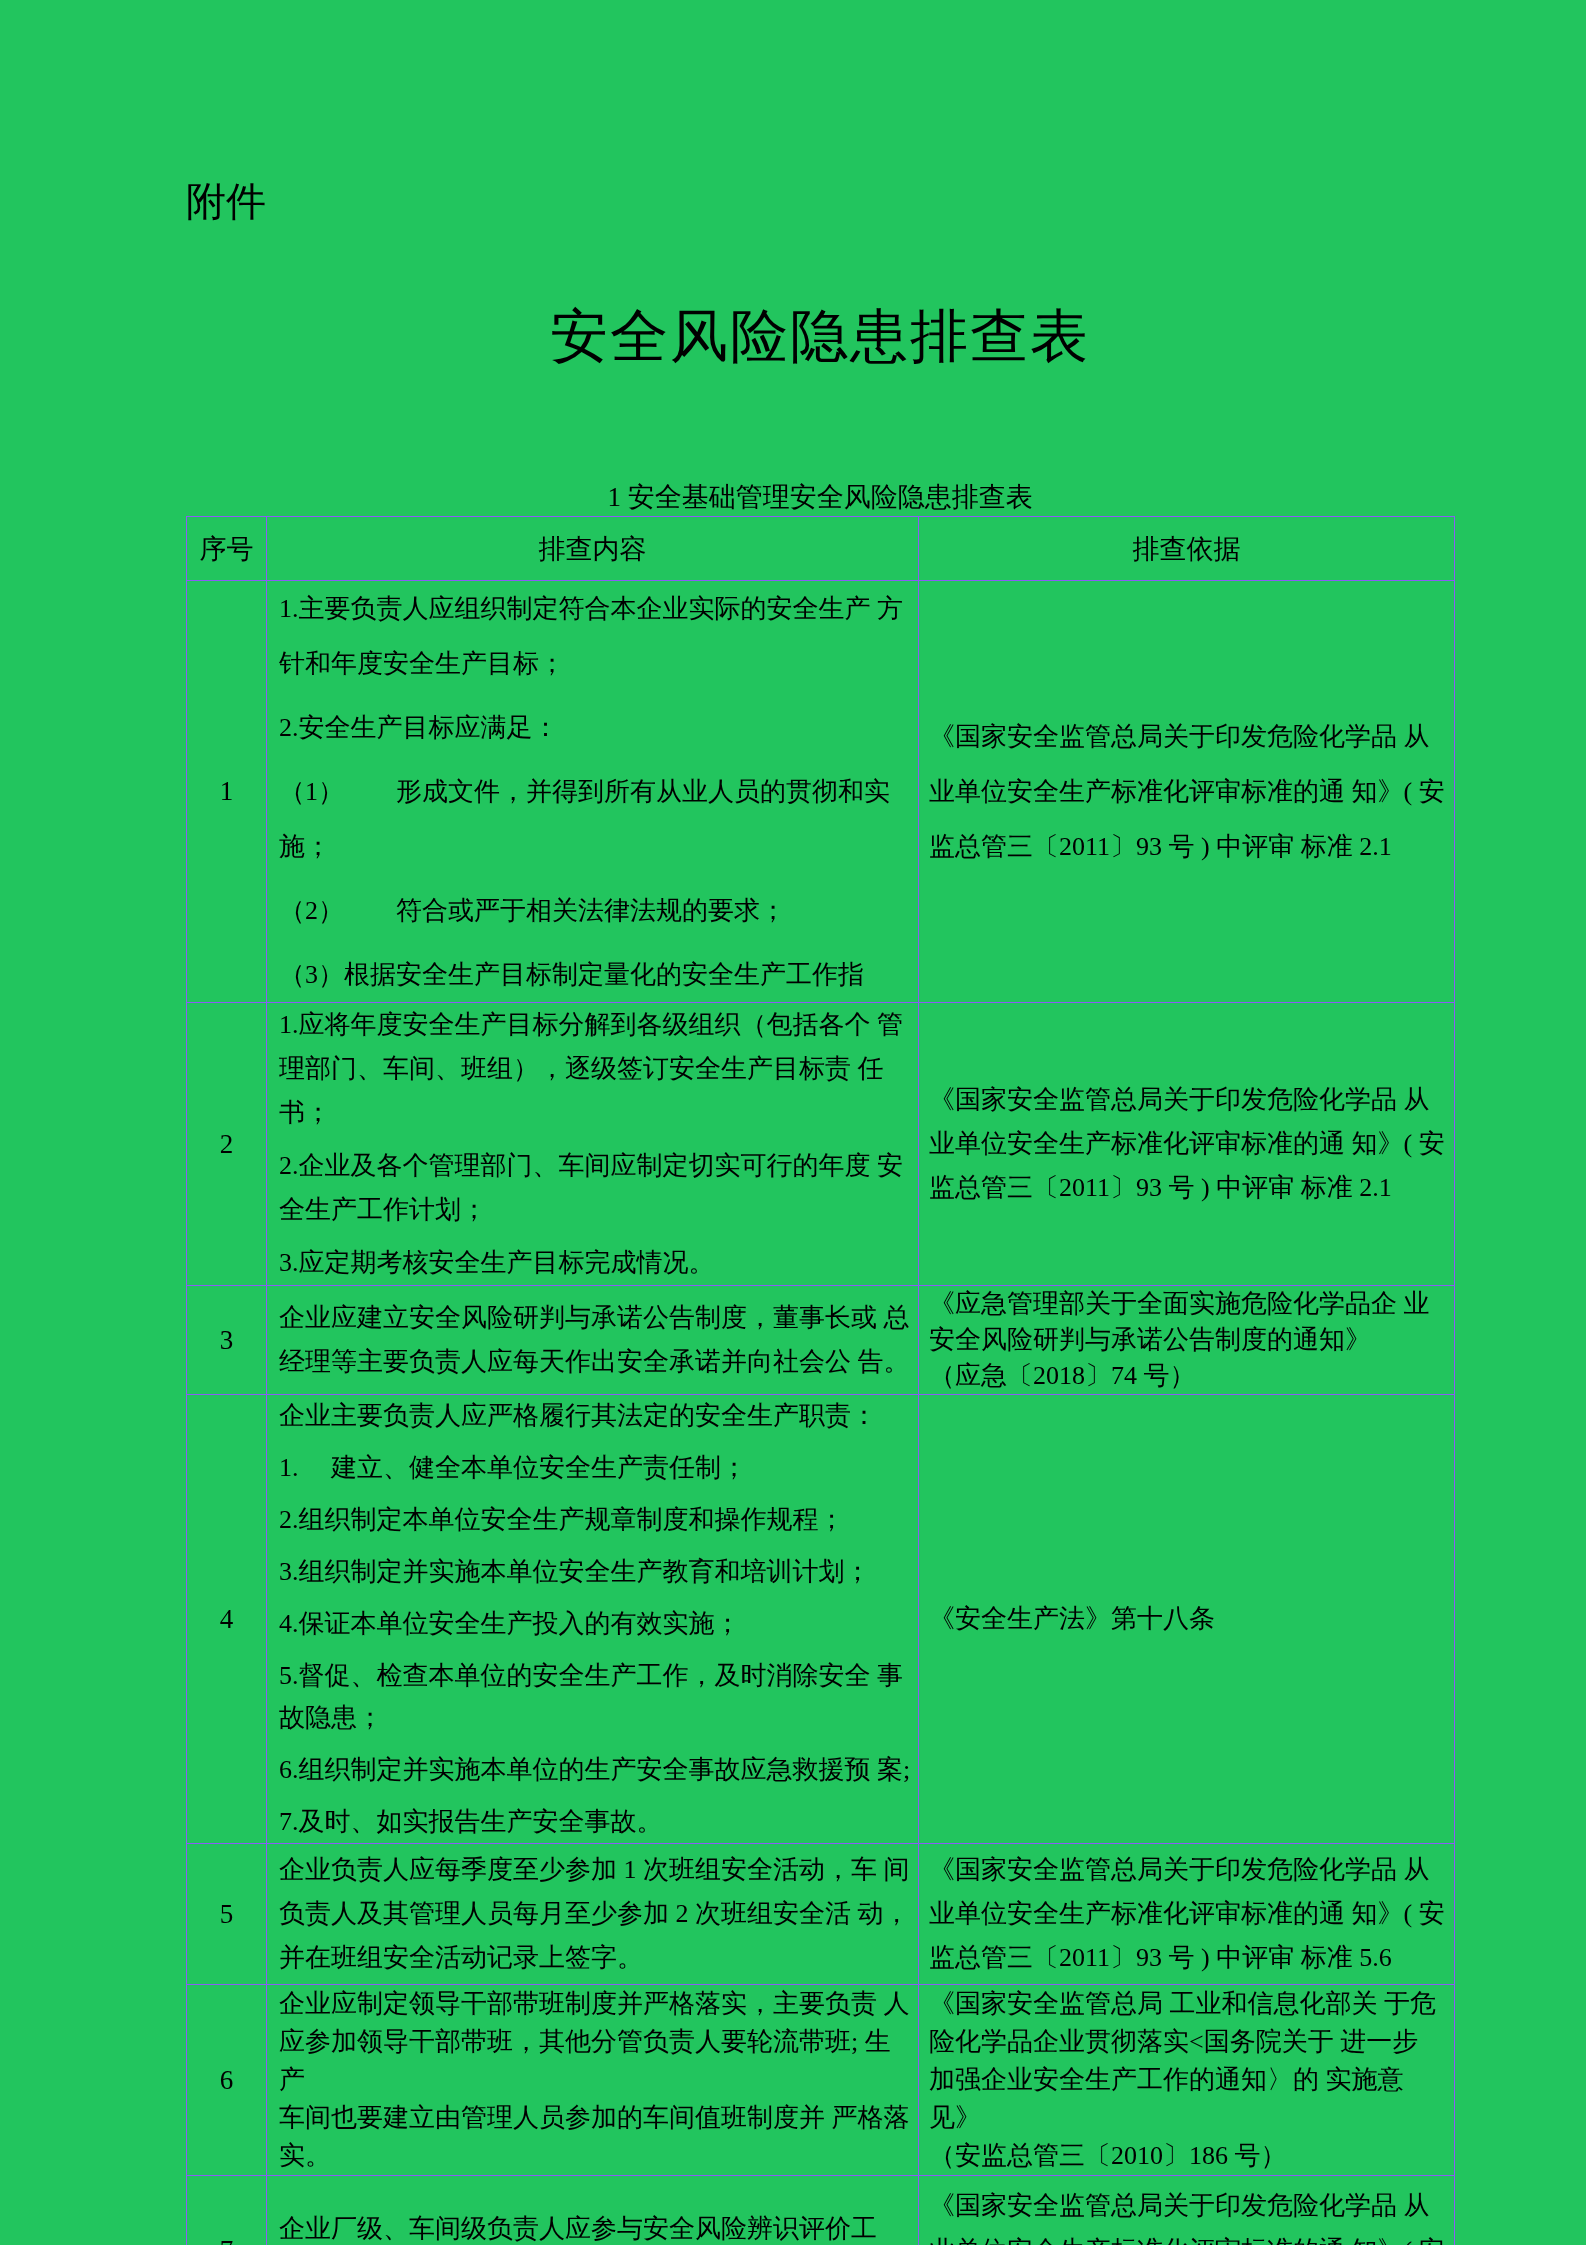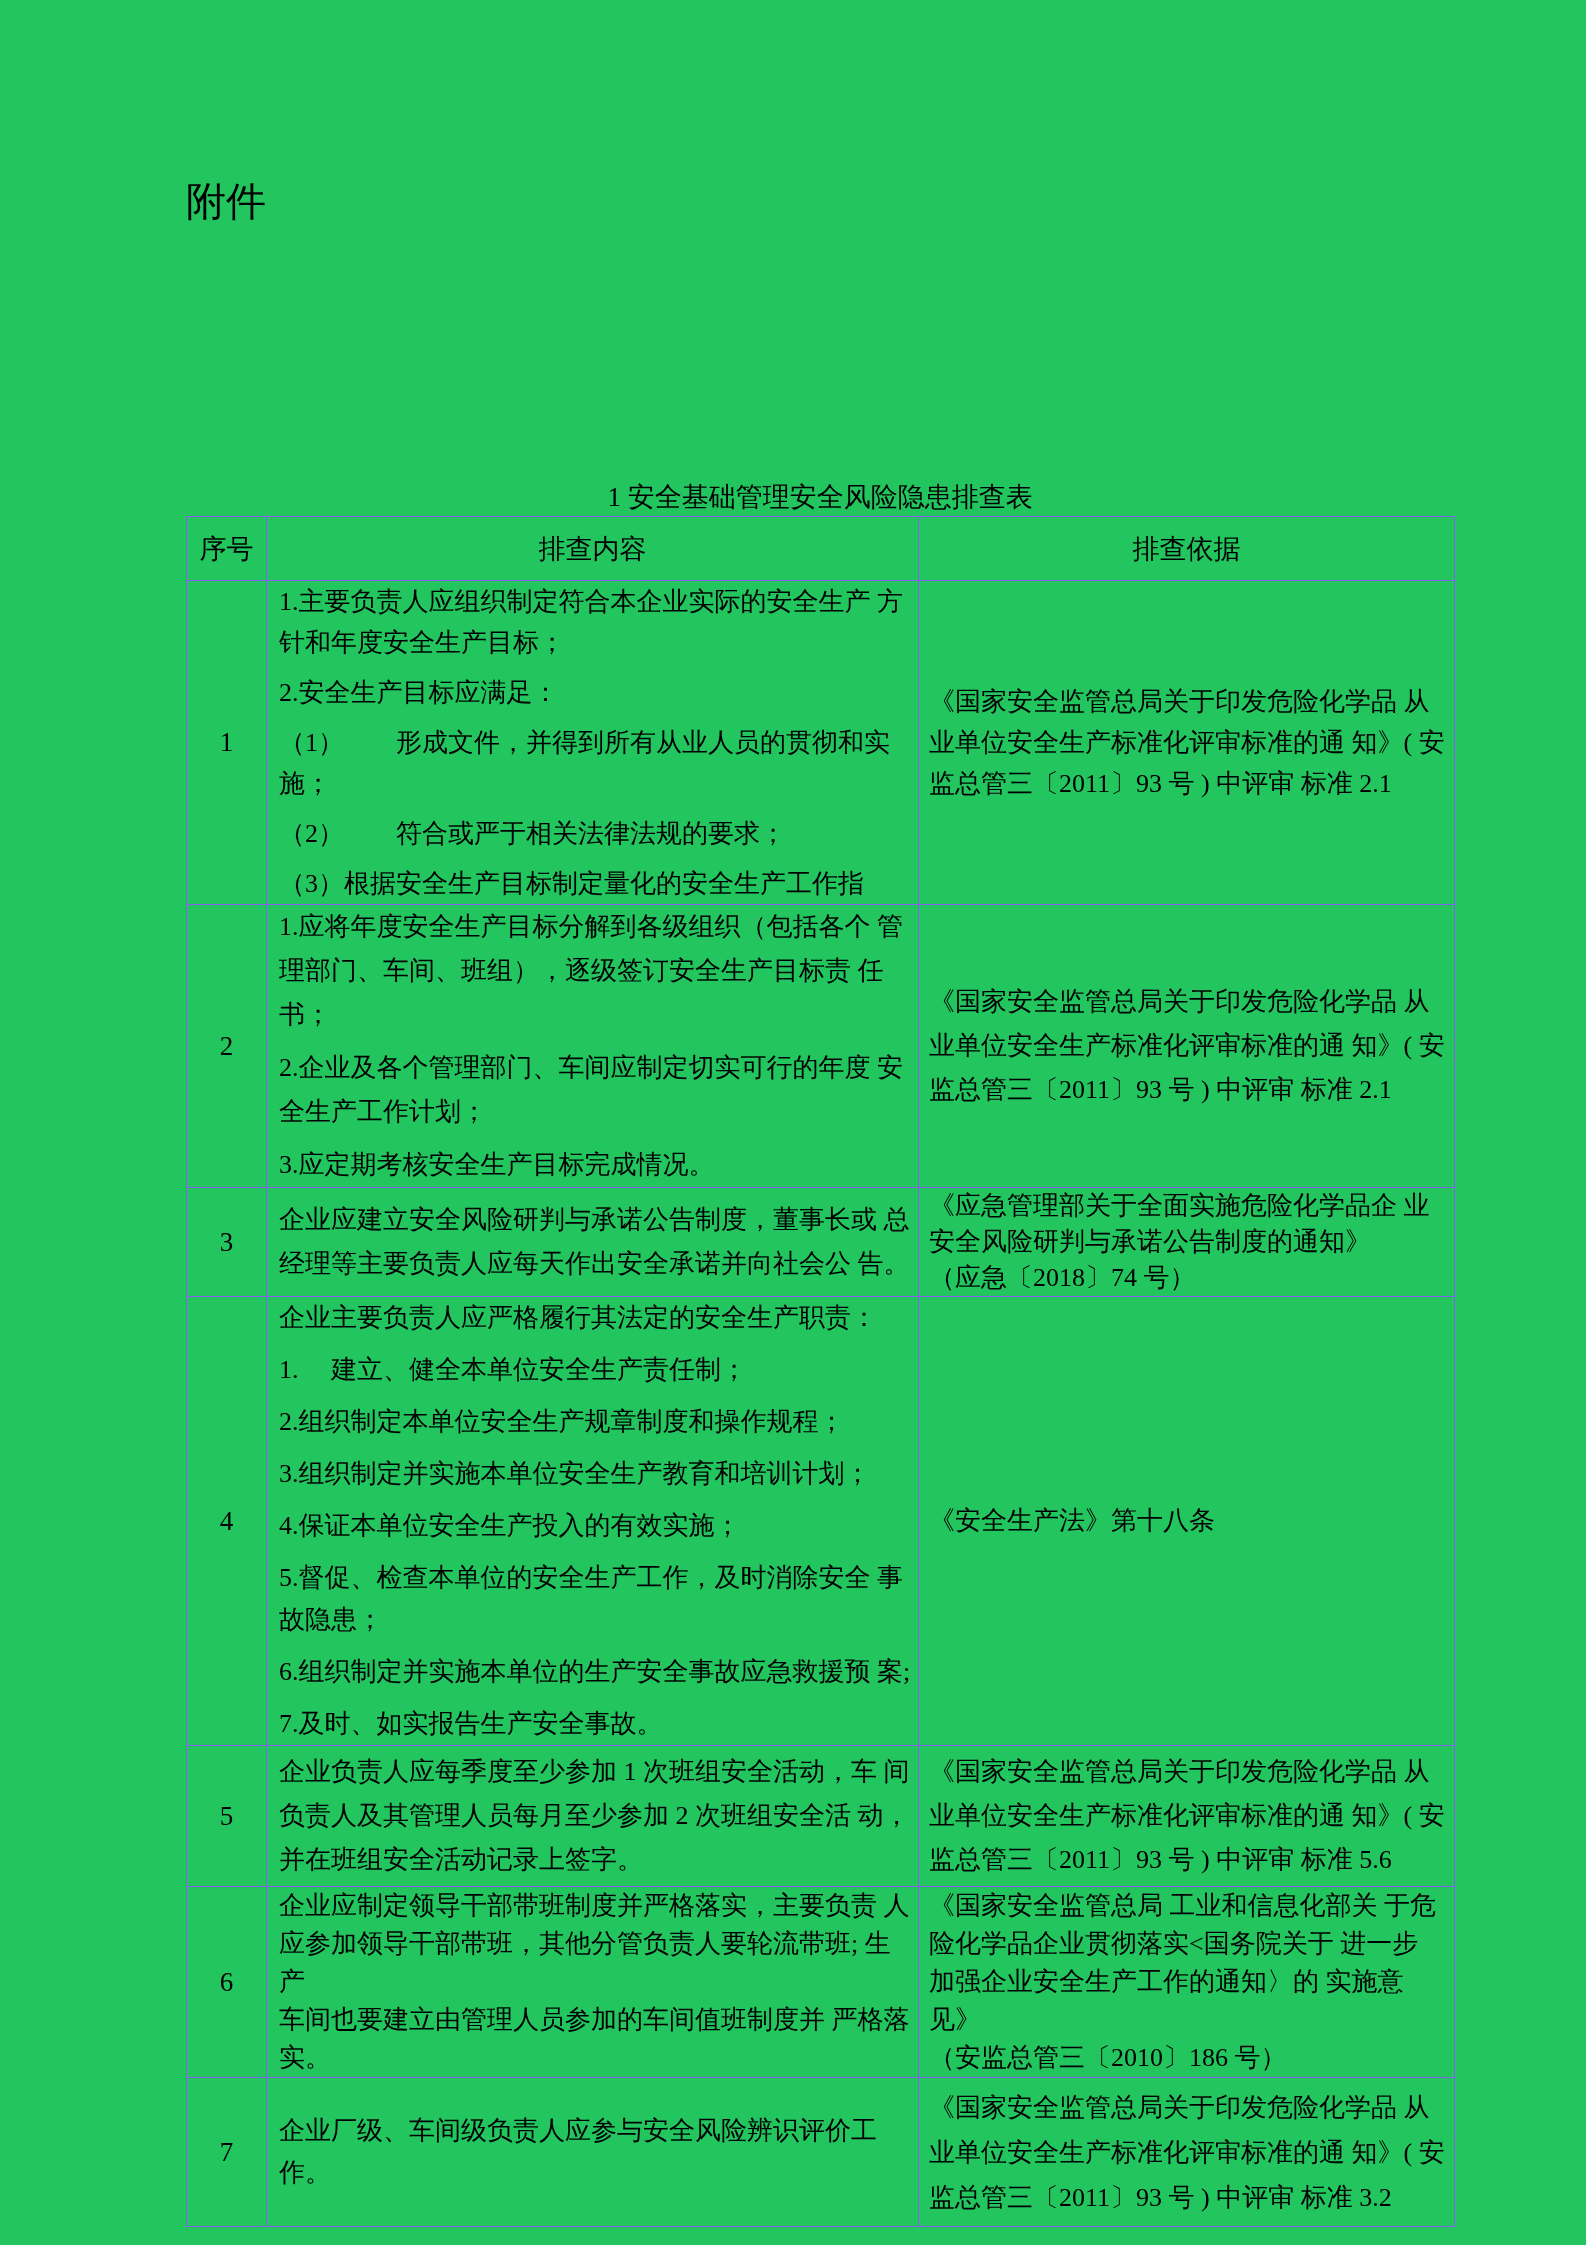--- a/index.html
+++ b/index.html
@@ -36,38 +36,39 @@
   col.c1{width:80px}
   col.c2{width:652px}
   col.c3{width:536px}
   th{font-size:27px;text-align:center;height:61px}
   tr.section-row td{height:58px;text-align:center;font-size:26px}
   td.c1{text-align:center;font-size:27px}
   td.c2{padding:0 2px 0 12px}
   td.c3{padding:0 4px 0 10px}
   .para{white-space:pre-line;margin:0;font-size:26px;line-height:42px}
   .para + .para{margin-top:9px}
-  tr.row-0 td{height:250px}  tr.row-0 .para{line-height:41px}
+  tr.row-0 td{height:250px}  tr.row-0 .para{line-height:55px}
   tr.row-1 td{height:220px}  tr.row-1 .para{line-height:44px}
   tr.row-2 td{height:103px}  tr.row-2 td.c2 .para{line-height:44px}
                              tr.row-2 td.c3 .para{line-height:36px}
   tr.row-3 td{height:425px}  tr.row-3 .para{line-height:42px}
                              tr.row-3 .para + .para{margin-top:10px}
   tr.row-4 td{height:138px}  tr.row-4 .para{line-height:44px}
   tr.row-5 td{height:149px}  tr.row-5 .para{line-height:38px}
   tr.row-6 td{height:146px}  tr.row-6 td.c2 .para{line-height:42px}
                              tr.row-6 td.c3 .para{line-height:45px}
 </style>
 </head>
 <body>
 
 <div class="page">
 
   <div class="attachment">附件</div>
 
+  <h1 class="doc-title">安全风险隐患排查表</h1>
 
   <div class="doc-subtitle">1 安全基础管理安全风险隐患排查表</div>
 
   <table class="checklist">
     <colgroup>
       <col class="c1">
         <col class="c2">
         <col class="c3">
     </colgroup>
     <thead>

